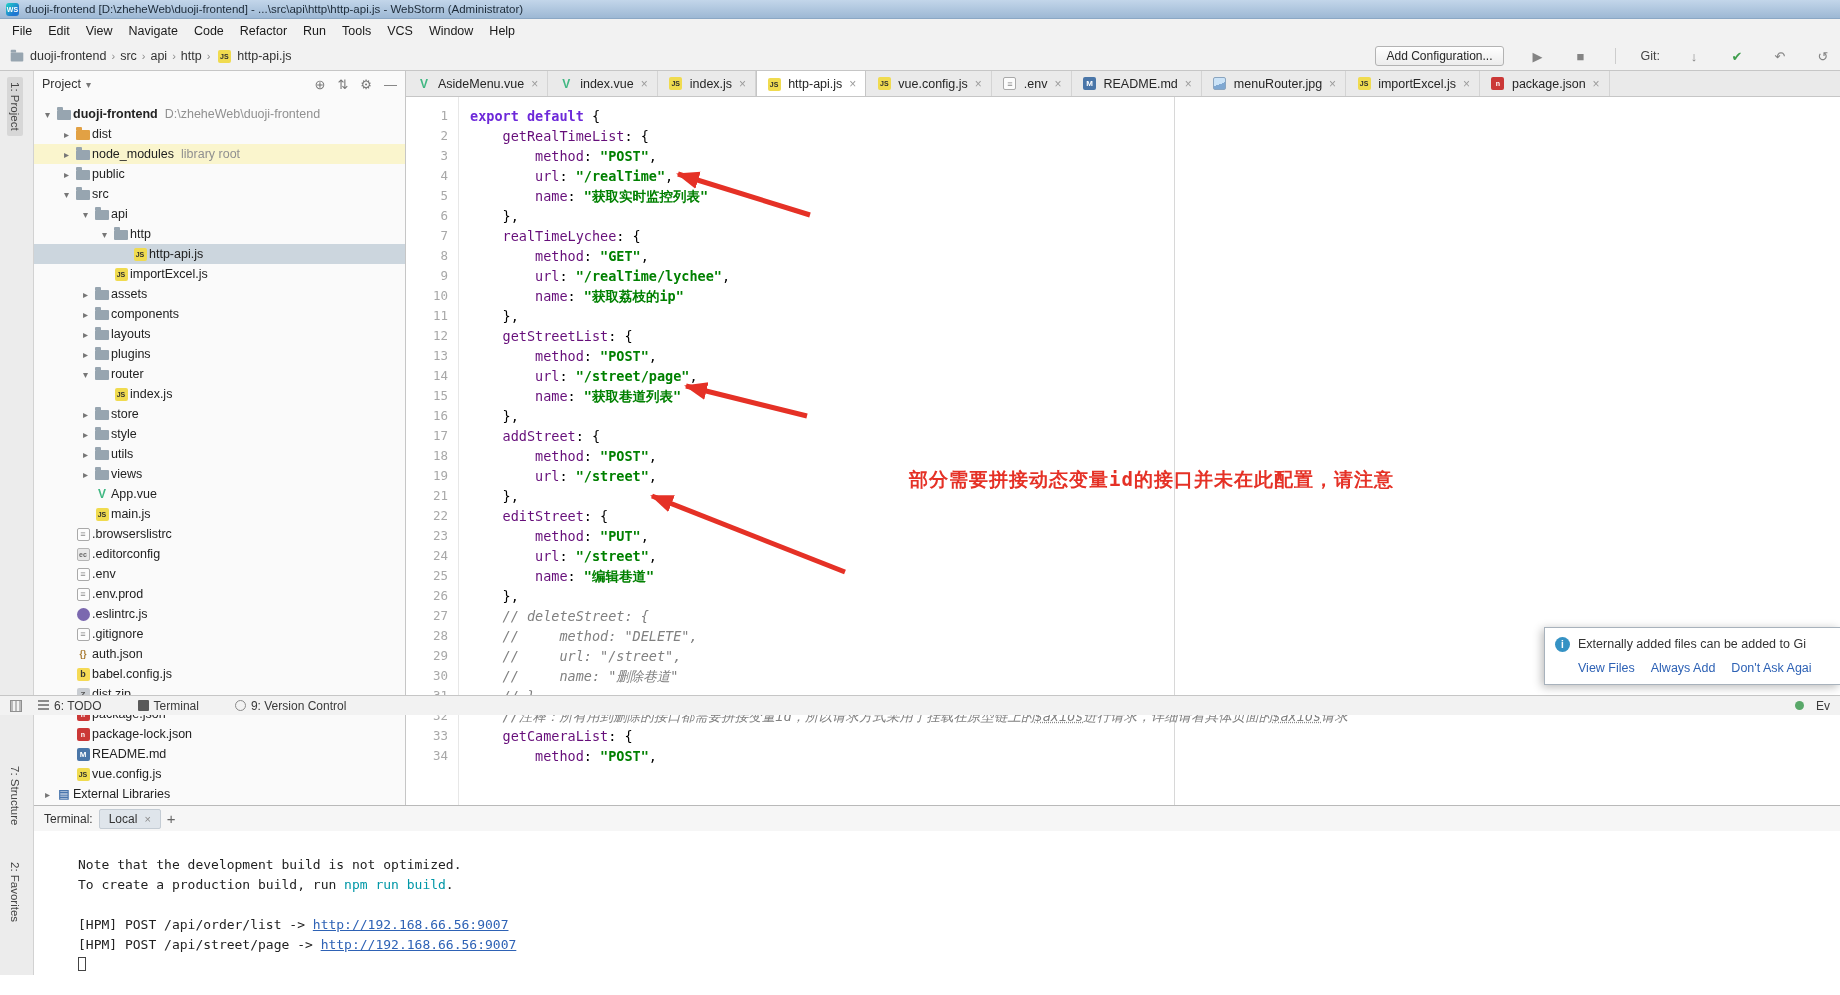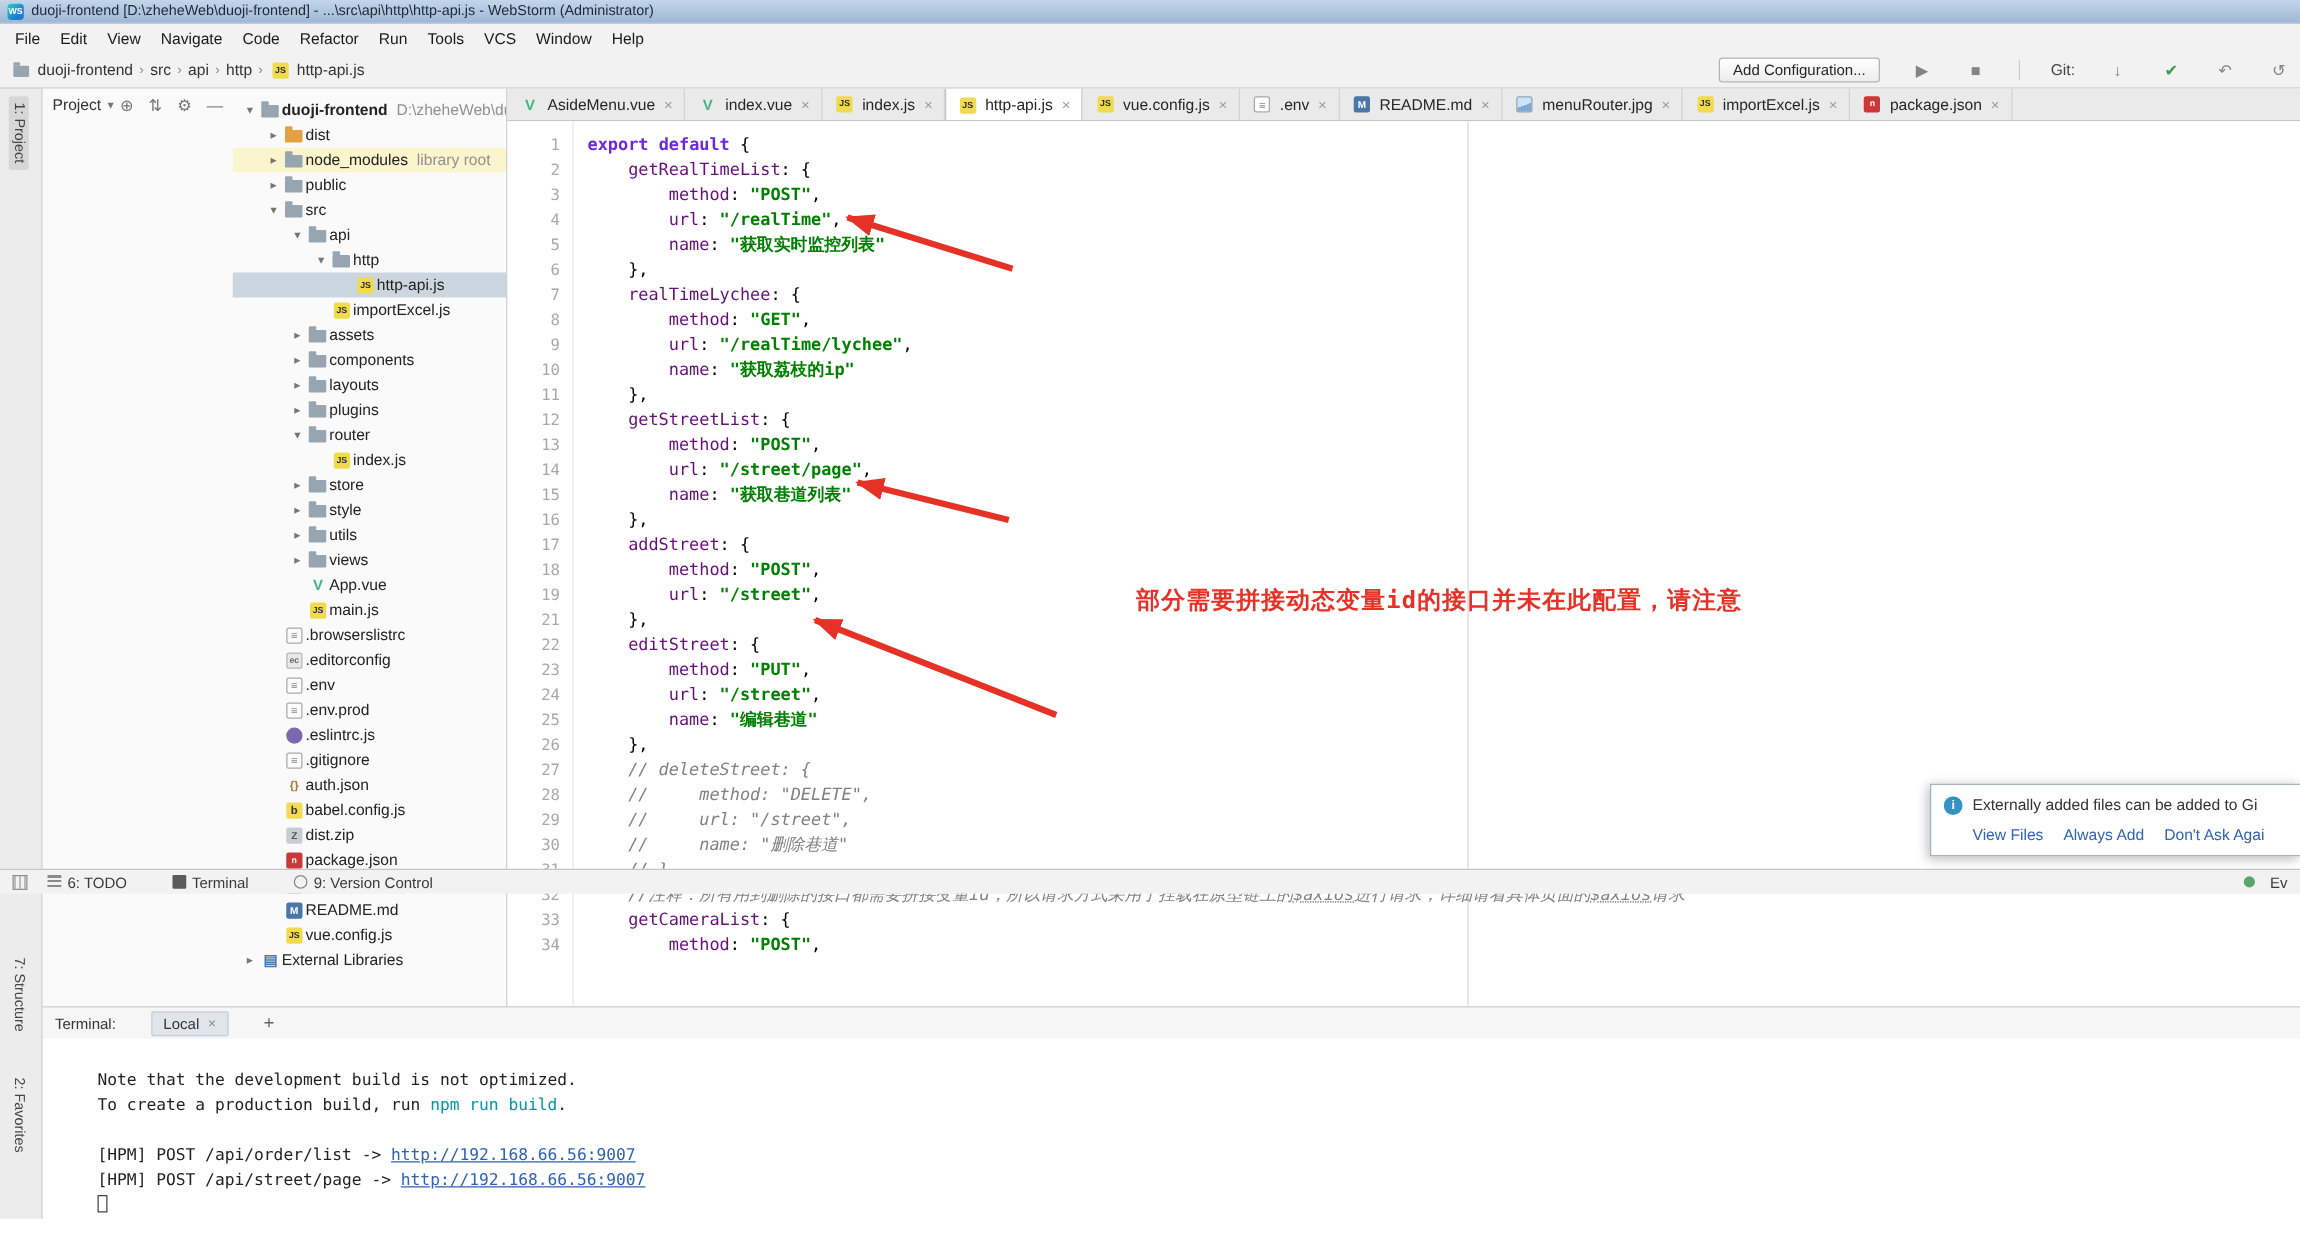--- a/index.html
+++ b/index.html
@@ -24,21 +24,21 @@
 
   
   .left-stripe{position:absolute;left:0;top:71px;width:34px;height:904px;background:#ececec;border-right:1px solid #d2d2d2;z-index:5}
   .stripe-label{position:absolute;left:7px;writing-mode:vertical-rl;font-size:11.5px;color:#454545;white-space:nowrap;padding:5px 2px}
   .sl-project{top:6px;background:#d7d7d7;border-radius:2px}
   .sl-structure{top:690px}
   .sl-favorites{top:786px}
 
   
   .main{display:flex;margin-left:34px;height:734px;background:#fff}
-  .project-panel{width:372px;flex:none;border-right:1px solid #c6c6c6;background:#fafafa;display:flex;flex-direction:row;overflow:hidden}
+  .project-panel{width:372px;flex:none;border-right:1px solid #c6c6c6;background:#fafafa;display:flex;flex-direction:column;overflow:hidden}
   .panel-header{height:26px;flex:none;display:flex;align-items:center;gap:5px;padding:0 8px;font-size:12.5px;color:#333}
   .ph-chev{color:#777;font-size:10px}
   .ph-icons{margin-left:auto;display:flex;gap:12px;color:#787878;font-size:13px}
   .tree{flex:1;overflow:hidden;padding-top:7px;font-size:12.5px;color:#222;white-space:nowrap}
   .tree-row{height:20px;display:flex;align-items:center}
   .tree-row.selected{background:#ccd6de}
   .tree-row.highlight{background:#faf5cd}
   .chev{width:15px;flex:none;color:#767676;font-size:10px;text-align:center}
   .file-icon{width:18px;flex:none;display:flex;justify-content:center;align-items:center}
   .suffix{color:#909090;margin-left:7px}
@@ -80,21 +80,21 @@
   .tk-prop{color:#660e7a}
   .tk-str{color:#008000;font-weight:bold}
   .tk-cm{color:#808080;font-style:italic}
   .tk-cmu{color:#808080;font-style:italic;text-decoration:underline dotted #8a8a8a}
   .tk-pl{color:#000}
   .arrows{position:absolute;left:0;top:0;width:900px;height:560px;z-index:3;pointer-events:none}
   .annotation{position:absolute;left:503px;top:370px;z-index:2;color:#e53126;font-size:19px;font-weight:bold;letter-spacing:1px;white-space:nowrap}
 
   
   .terminal{margin-left:34px;height:170px;border-top:1px solid #b9b9b9;background:#fff;display:flex;flex-direction:column;overflow:hidden}
-  .term-header{height:25px;flex:none;display:flex;align-items:center;gap:28px;padding:0 10px;font-size:12px;color:#333;background:#f6f6f6}
+  .term-header{height:25px;flex:none;display:flex;align-items:center;gap:6px;padding:0 10px;font-size:12px;color:#333;background:#f6f6f6}
   .term-tab{display:flex;align-items:center;gap:7px;padding:2px 9px;background:#dfe5eb;border:1px solid #c4ccd4;border-radius:2px}
   .term-close{color:#8a8a8a;font-size:11px}
   .term-plus{color:#666;font-size:15px}
   .term-body{flex:1;font-family:"DejaVu Sans Mono",monospace;font-size:13px;line-height:20px;padding:24px 0 0 44px;color:#222;white-space:pre}
   .tl{height:20px}
   .tt-pl{color:#222}
   .tt-cmd{color:#0097a7}
   .tt-link{color:#2e62b5;text-decoration:underline}
   .tt-cursor{display:inline-block;width:8px;height:14px;border:1px solid #444;vertical-align:-2px}
 

